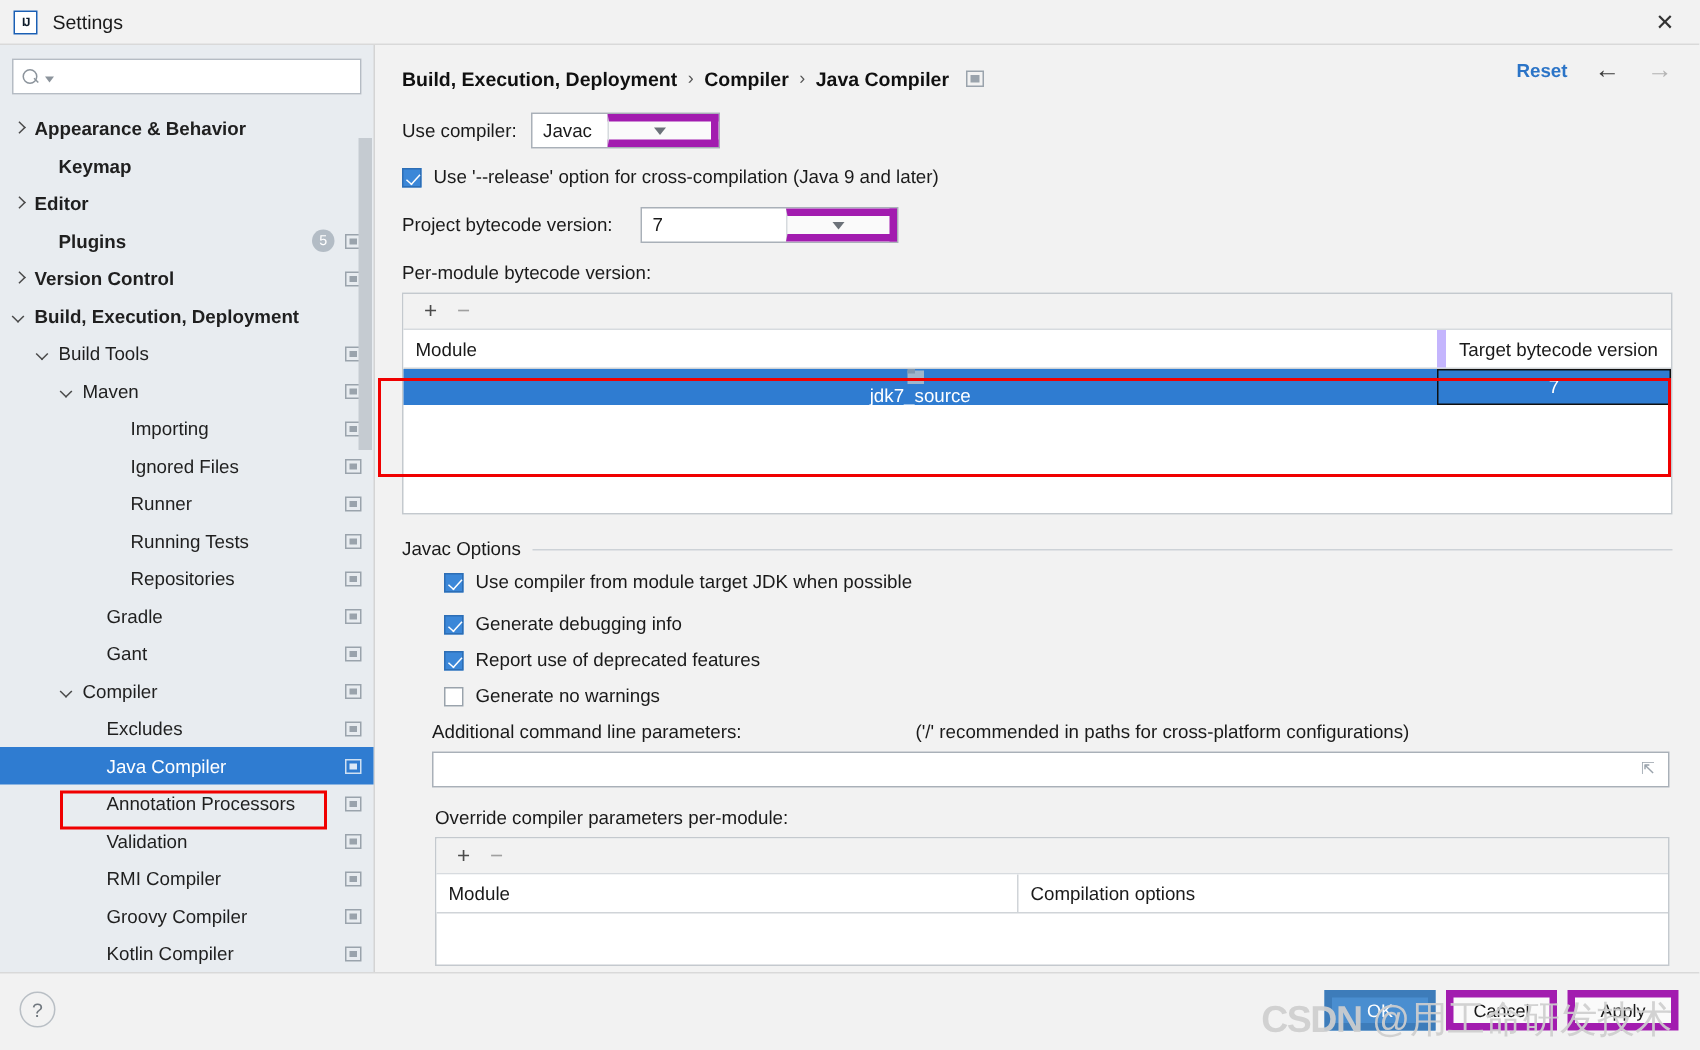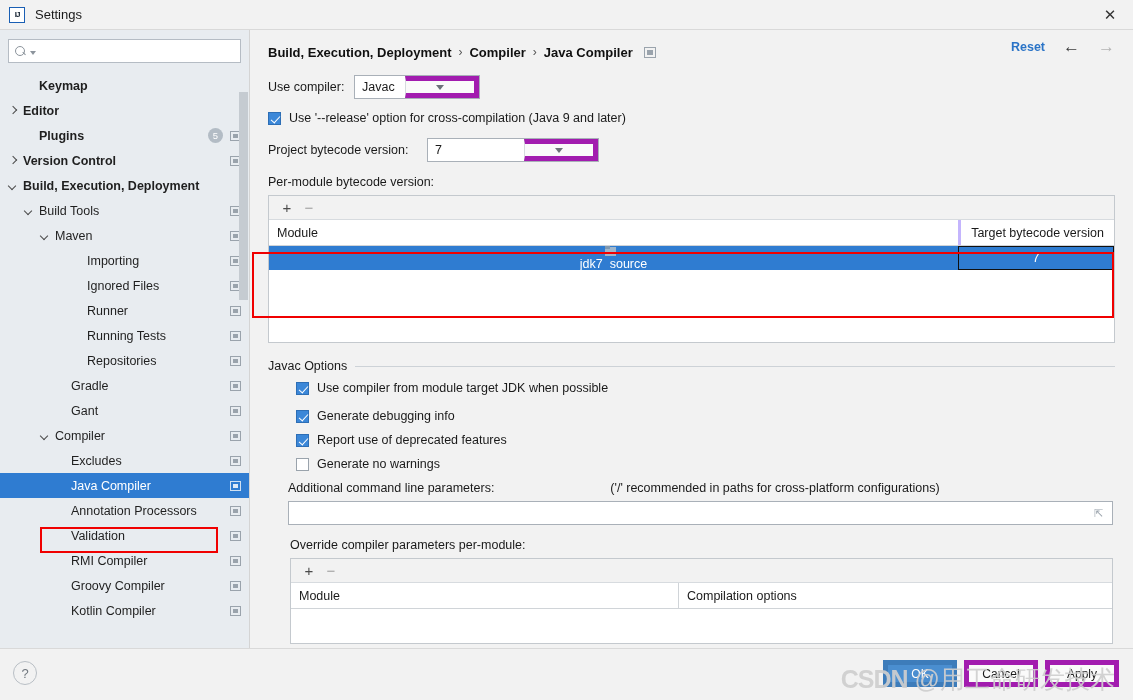--- a/index.html
+++ b/index.html
@@ -150,21 +150,21 @@
     border-right:1.8px solid #fff; border-bottom:1.8px solid #fff; transform:rotate(42deg);
   }
 
   
   .tbl-panel { border:1px solid #c4c9ce; background:#fff; }
   .tbl-toolbar { height:24px; display:flex; align-items:center; gap:4px; padding-left:9px; background:#f2f2f2; border-bottom:1px solid #d7dbdf; }
   .tb-btn { width:18px;height:18px;display:flex;align-items:center;justify-content:center;font-size:15px;color:#4b4b4b;cursor:pointer;line-height:1; }
   .tb-btn.dis { color:#a0a0a0; }
   .thead { display:flex; height:26px; background:#fff; border-bottom:1px solid #d0d4d8; }
   .th { display:flex; align-items:center; padding:0 8px; font-size:12.5px; color:#1a1a1a; }
-  .th.sep { border-left:3px solid #c4b5fd; justify-content:center; }
+  .th.sep { border-left:6px solid #c4b5fd; justify-content:center; }
   .trow { display:flex; height:24px; align-items:stretch; }
   .trow.sel { background:#2f7cd1; color:#fff; }
   .td { display:flex; align-items:center; padding:0 8px; font-size:12.5px;flex-direction:column; }
   .mod-ico { width:12px;height:11px;flex:none;margin-right:5px;position:relative; }
   .mod-ico::before{content:"";position:absolute;left:0;top:1px;width:11px;height:9px;background:#9fb6cc;}
   .mod-ico::after{content:"";position:absolute;left:0;top:0;width:5px;height:3px;background:#7f98b0;}
   .td.valcell { justify-content:center; border:1.5px solid #101010; }
 
   .txtfield {
     height:24px; background:#fff; border:1px solid #a9b0b8; display:flex; align-items:center;
@@ -206,20 +206,25 @@
 
   <div class="sidebar">
     <div class="search-wrap">
       <div class="search-box">
         <div class="mag"></div>
         <div class="mag-caret"></div>
         <input class="search-input" value="" placeholder="" style="">
       </div>
     </div>
     <div class="tree" id="tree">
+        <div class="tree-row" style="padding-left: 8px;">
+          <span class="arrow collapsed"></span>
+          <span class="tree-label bold">Appearance &amp; Behavior</span>
+          <span class="tree-right"></span>
+        </div>
         <div class="tree-row" style="padding-left: 24px;">
           <span class="arrow"></span>
           <span class="tree-label bold">Keymap</span>
           <span class="tree-right"></span>
         </div>
         <div class="tree-row" style="padding-left: 8px;">
           <span class="arrow collapsed"></span>
           <span class="tree-label bold">Editor</span>
           <span class="tree-right"></span>
         </div>

